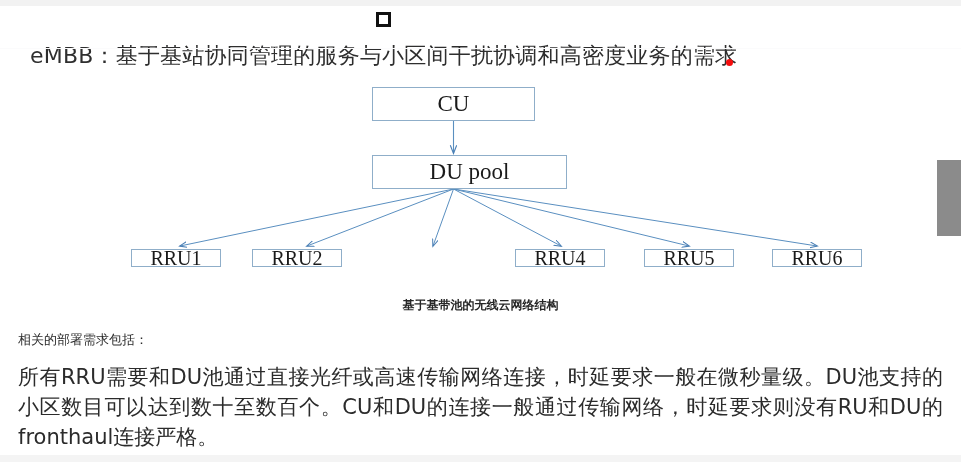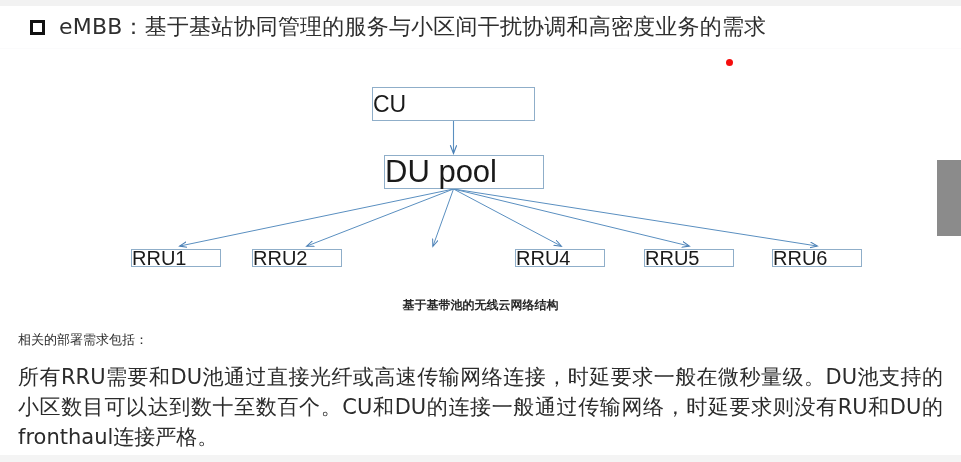--- a/index.html
+++ b/index.html
@@ -28,20 +28,21 @@
   }
 
   
   .title-row {
     position: absolute;
     left: 30px;
     top: 12px;
     display: flex;
     align-items: center;
     gap: 14px;
+    flex-direction: column;
   }
   .bullet-square {
     width: 15px;
     height: 15px;
     border: 3px solid #111111;
     background: #ffffff;
     box-sizing: border-box;
     flex: none;
   }
   .title-text {
@@ -90,33 +91,33 @@
     width: 961px;
     height: 225px;
   }
   .node {
     position: absolute;
     box-sizing: border-box;
     border: 1px solid #8faec9;
     background: #ffffff;
     display: flex;
     align-items: center;
+    justify-content: center;
     color: #1a1a1a;
-    font-family: Liberation Sans, sans-serif;
+    font-family: Liberation Serif, serif;
   }
   .node-cu {
     left: 372px; top: 17px;
     width: 163px; height: 34px;
     font-size: 23px;
   }
   .node-dupool {
     left: 372px; top: 85px;
-    width: 160px; height: 34px;
-    font-size: 31px;
-    margin-left: 12px;
+    width: 195px; height: 34px;
+    font-size: 23px;
   }
   .node-rru {
     top: 179px;
     width: 90px; height: 18px;
     font-size: 20px;
   }
   .rru1 { left: 131px; }
   .rru2 { left: 252px; }
   .rru3 { left: 387px; }
   .rru4 { left: 515px; }

